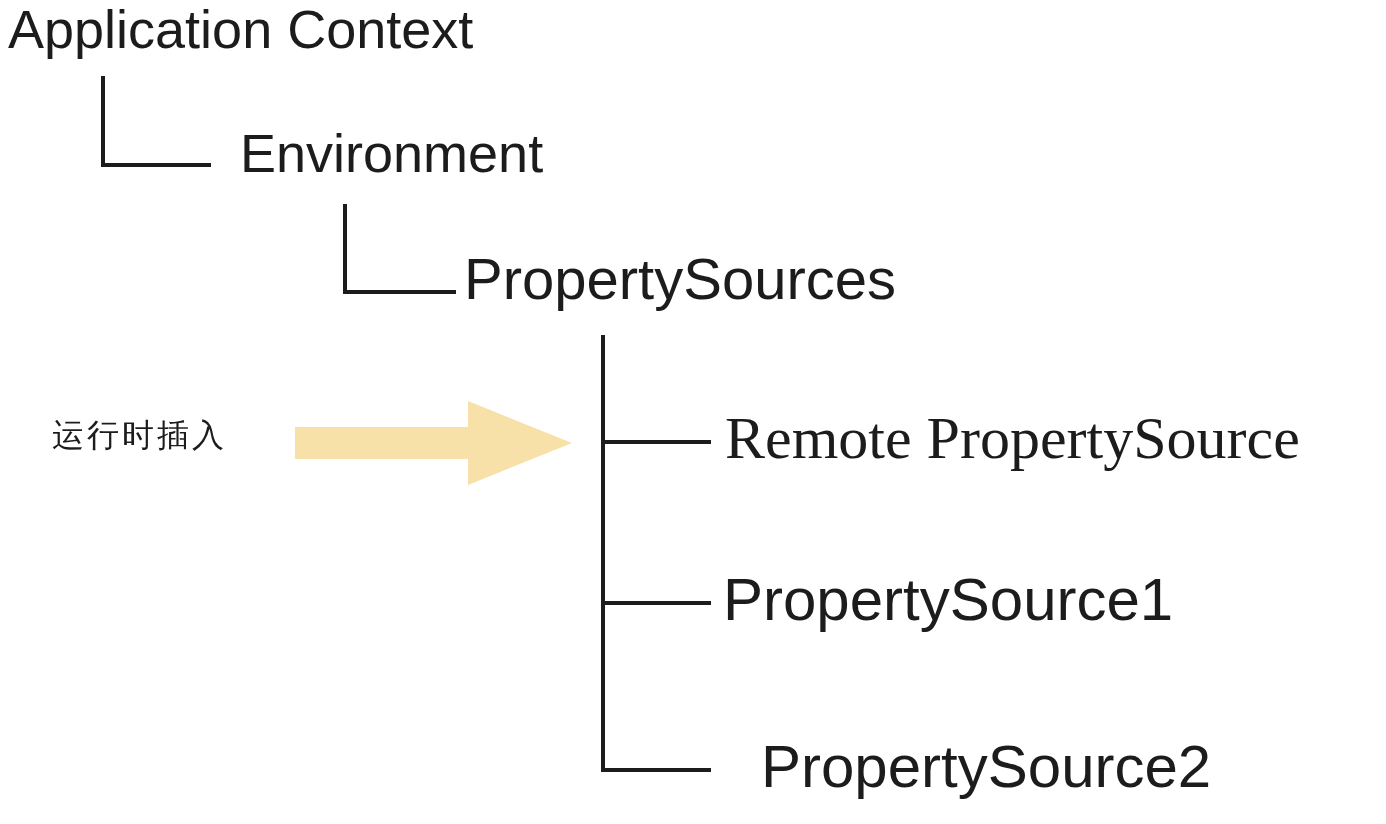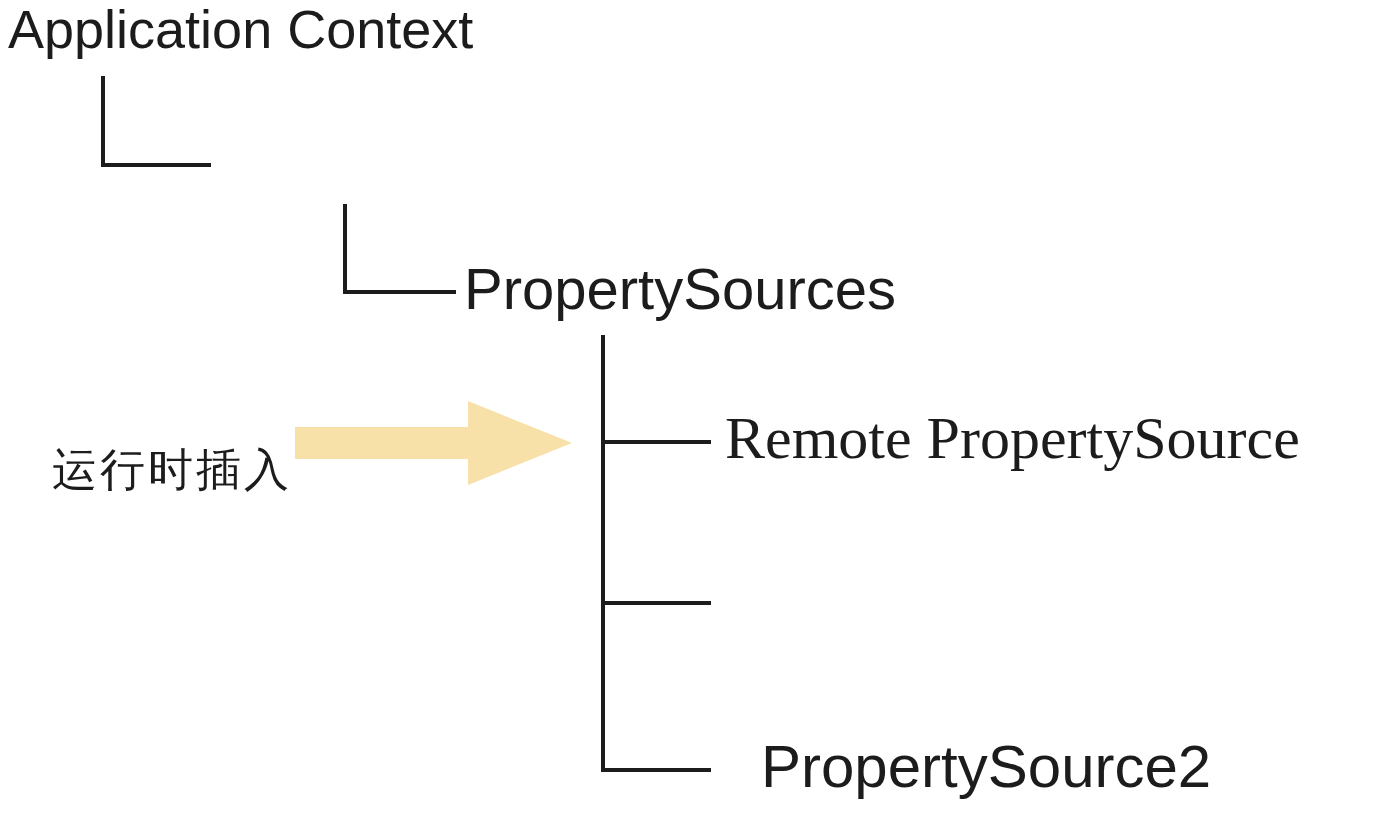--- a/index.html
+++ b/index.html
@@ -28,68 +28,69 @@
   .line {
     position: absolute;
     background: var(--line);
   }
   .v { width: 4px; }
   .h { height: 4px; }
 
   
   #n-app  { left: 8px;   top: 2px;   font-size: 54px; }
   #n-env  { left: 240px; top: 126px; font-size: 54px; }
-  #n-ps   { left: 464px; top: 260px; font-size: 58px; text-align: right; }
+  #n-ps   { left: 464px; top: 250px; font-size: 58px; text-align: right; }
   #n-rps  { left: 725px; top: 408px; font-size: 60px; font-family: Liberation Serif, serif; }
   #n-ps1  { left: 723px; top: 570px; font-size: 60px; }
   #n-ps2  { left: 761px; top: 737px; font-size: 60px; }
 
   
   #v1    { left: 101px; top: 76px;  height: 91px; }
   #h1    { left: 101px; top: 163px; width: 110px; }
   #v2    { left: 343px; top: 204px; height: 90px; }
   #h2    { left: 343px; top: 290px; width: 113px; }
   #trunk { left: 601px; top: 335px; height: 437px; }
   #b1    { left: 601px; top: 440px; width: 110px; }
   #b2    { left: 601px; top: 601px; width: 110px; }
   #b3    { left: 601px; top: 768px; width: 110px; }
 
   
   #cjk-label {
     position: absolute;
     left: 52px;
     top: 419px;
-    font-size: 45px;
+    font-size: 32px;
     letter-spacing: 3px;
     line-height: 1;
     color: var(--text);
     white-space: nowrap;
-    margin-top: 28px;
   }
   #arrow-svg {
     position: absolute;
     left: 295px;
     top: 398px;
     width: 278px;
     height: 90px;
     display: block;
   }
 </style>
 </head>
 <body>
 
 <div id="canvas">
 
   <div class="node" id="n-app">Application Context</div>
 
+  <div class="node" id="n-env">Environment</div>
 
   <div class="node" id="n-ps">PropertySources</div>
 
   <div class="node" id="n-rps">Remote PropertySource</div>
 
+  <div class="node" id="n-ps1">PropertySource1</div>
 
   <div class="node" id="n-ps2">PropertySource2</div>
 
   <div class="line v" id="v1"></div>
   <div class="line h" id="h1"></div>
 
   <div class="line v" id="v2"></div>
   <div class="line h" id="h2"></div>
 
   <div class="line v" id="trunk"></div>

